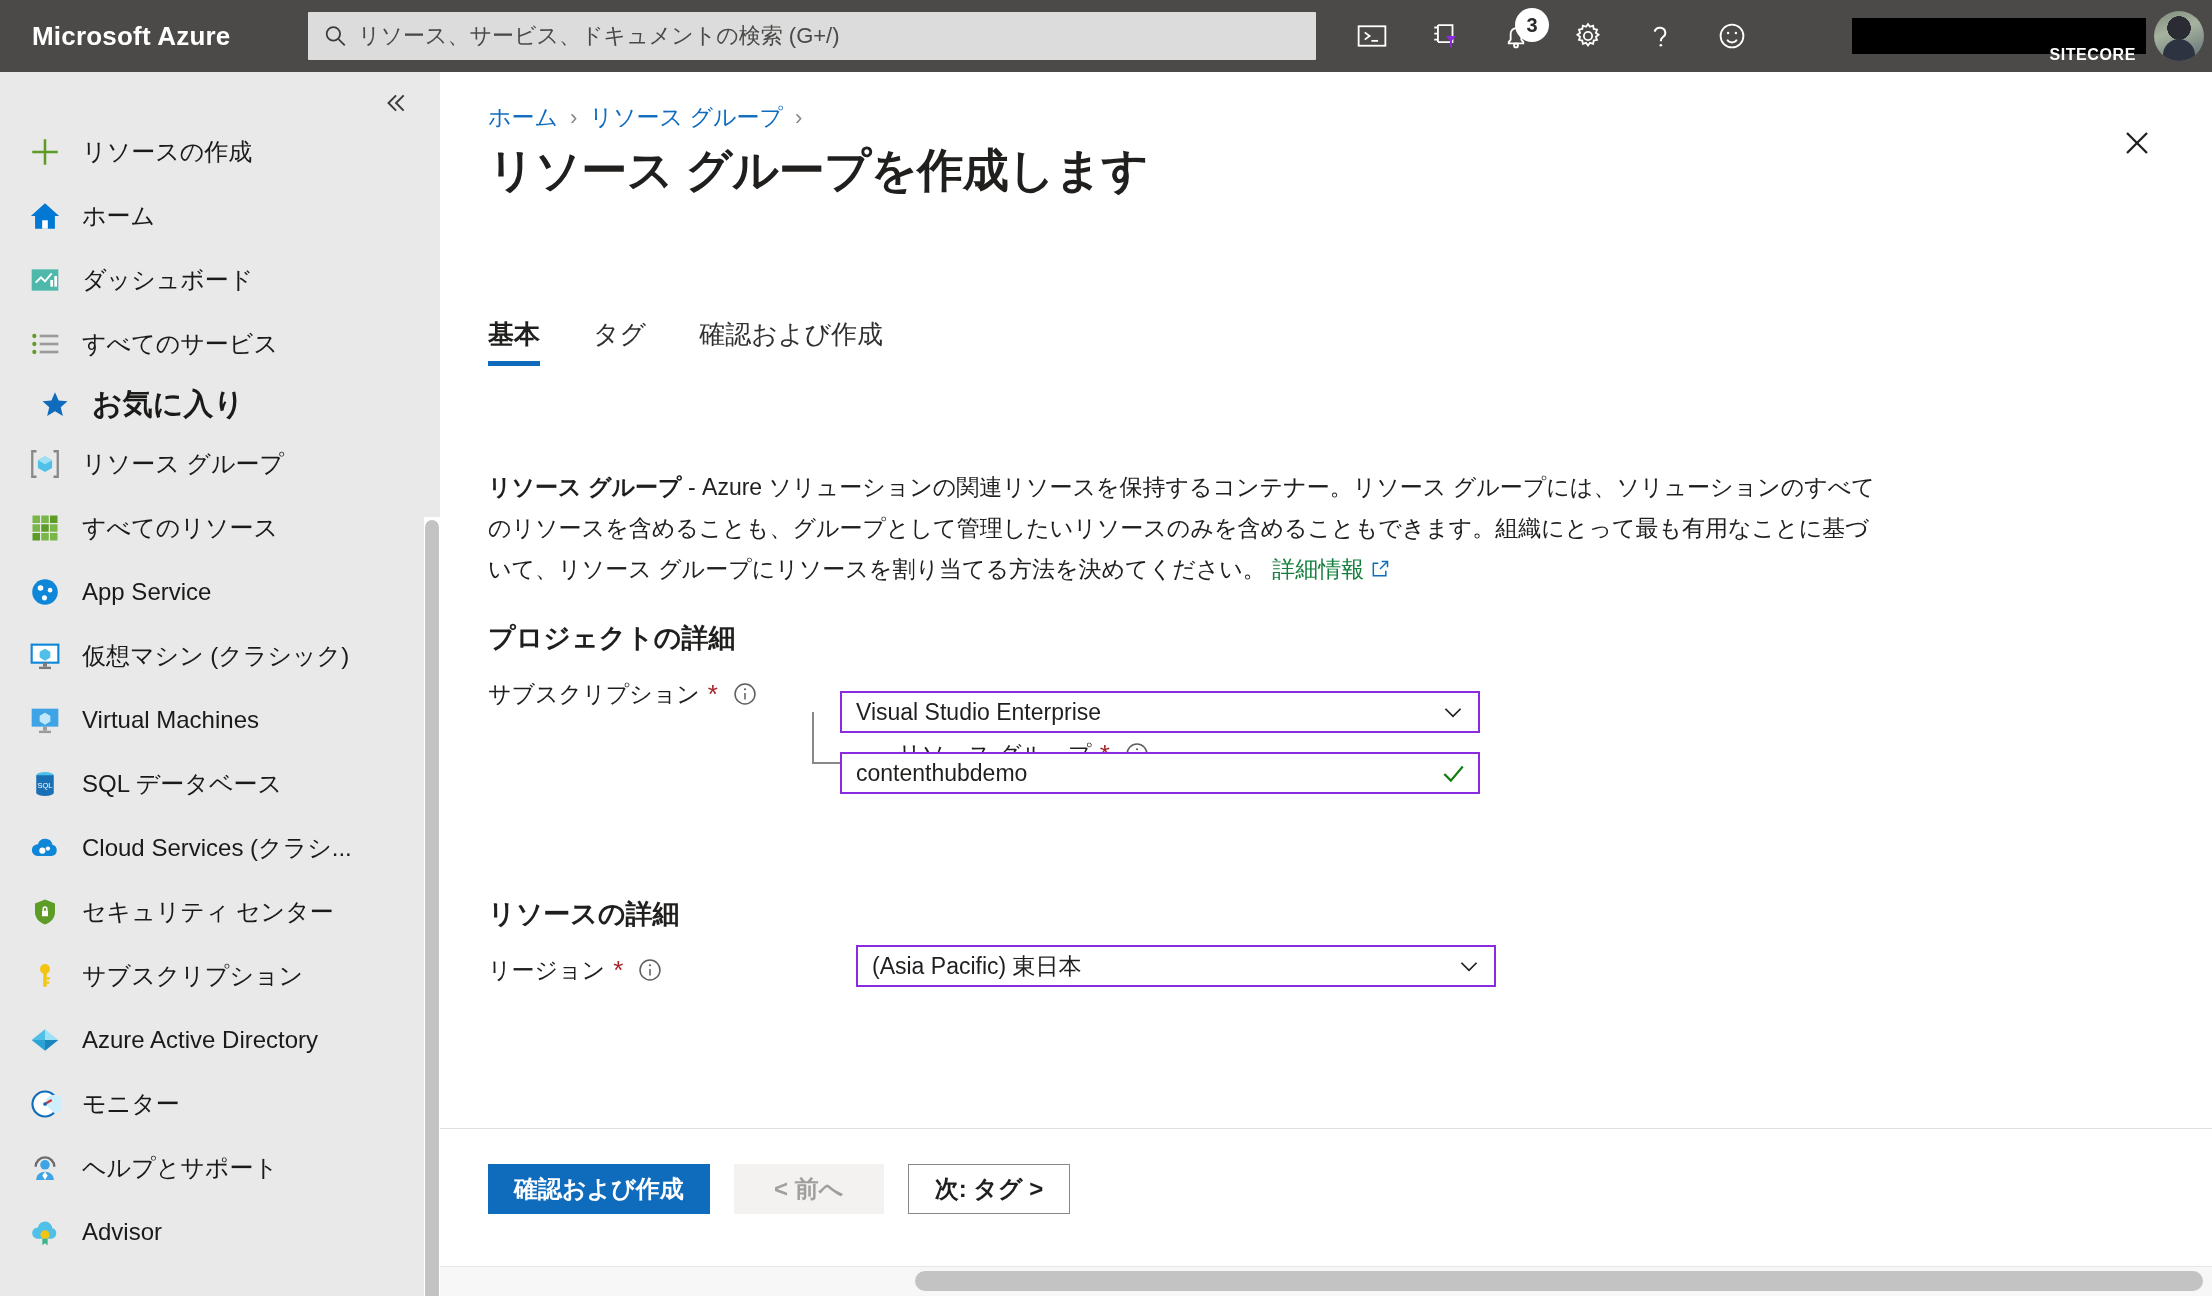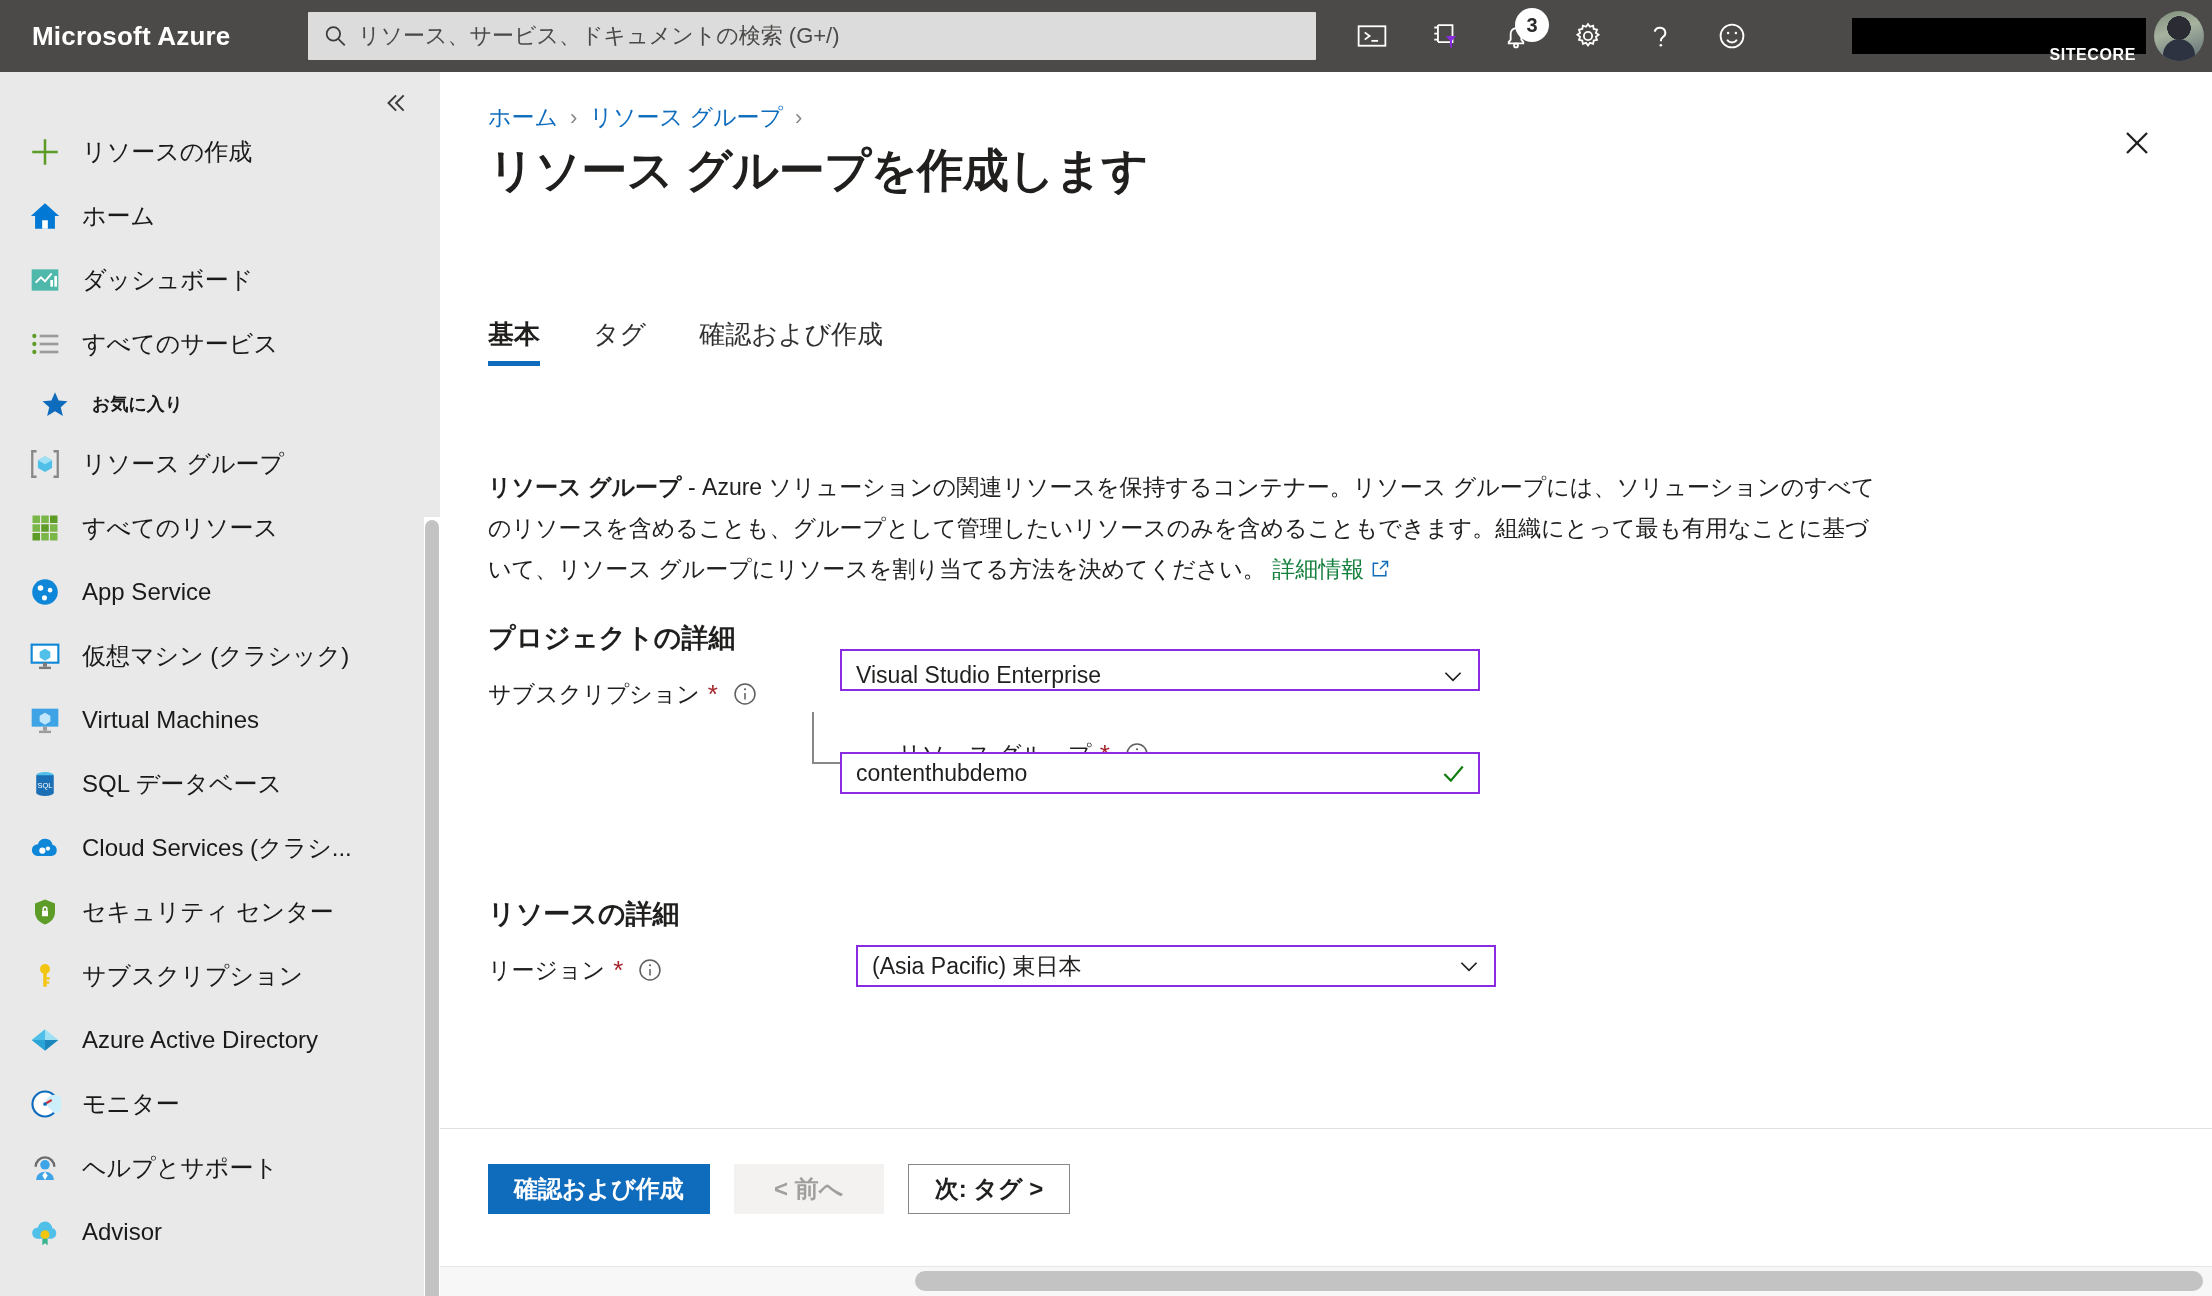--- a/index.html
+++ b/index.html
@@ -77,21 +77,21 @@
     color:#3b3a39;
   }
   .navlist { position:absolute; left:0; top:48px; width:440px; }
   .navitem {
     display:flex; align-items:center; height:64px; padding-left:26px;
     cursor:pointer; white-space:nowrap; overflow:hidden;
   }
   .navicon { width:38px; height:38px; flex:0 0 38px; margin-right:18px;
              display:flex; align-items:center; justify-content:center; }
   .navlabel { font-size:24px; color:#1b1a19; }
-  .navitem.fav .navlabel { font-weight:700; font-size:18px; }
+  .navitem.fav .navlabel { font-weight:700; font-size:30px; }
   .navitem.fav { height:56px; padding-left:36px; }
   .sb-scrollbar {
     position:absolute; left:424px; top:445px; width:16px; height:805px;
     background:#fff;
   }
   .sb-thumb {
     position:absolute; left:425px; top:448px; width:14px; height:796px;
     background:#c3c3c3; border-radius:7px;
   }
 
@@ -519,21 +519,21 @@
       <span class="flabel">サブスクリプション</span>
       <span class="req">*</span>
       <span class="info-ico">
         <svg width="26" height="26" viewBox="0 0 24 24" fill="none" stroke="#605e5c" stroke-width="1.4">
           <circle cx="12" cy="12" r="9.2"></circle>
             <line x1="12" y1="11" x2="12" y2="17"></line>
             <circle cx="12" cy="7.6" r="1" fill="#605e5c" stroke="none"></circle>
         </svg>
       </span>
     </div>
-    <div class="control" style="left:400px; top:577px;align-items:flex-end;">
+    <div class="control" style="left:400px; top:619px;">
       <span class="val">Visual Studio Enterprise</span>
       <span class="chev">
         <svg width="26" height="26" viewBox="0 0 24 24" fill="none" stroke="#201f1e" stroke-width="1.6">
             <polyline points="5,9 12,16 19,9"></polyline>
           </svg>
       </span>
     </div>
 
     <div class="indent-line" style="top:640px;"></div>
 

